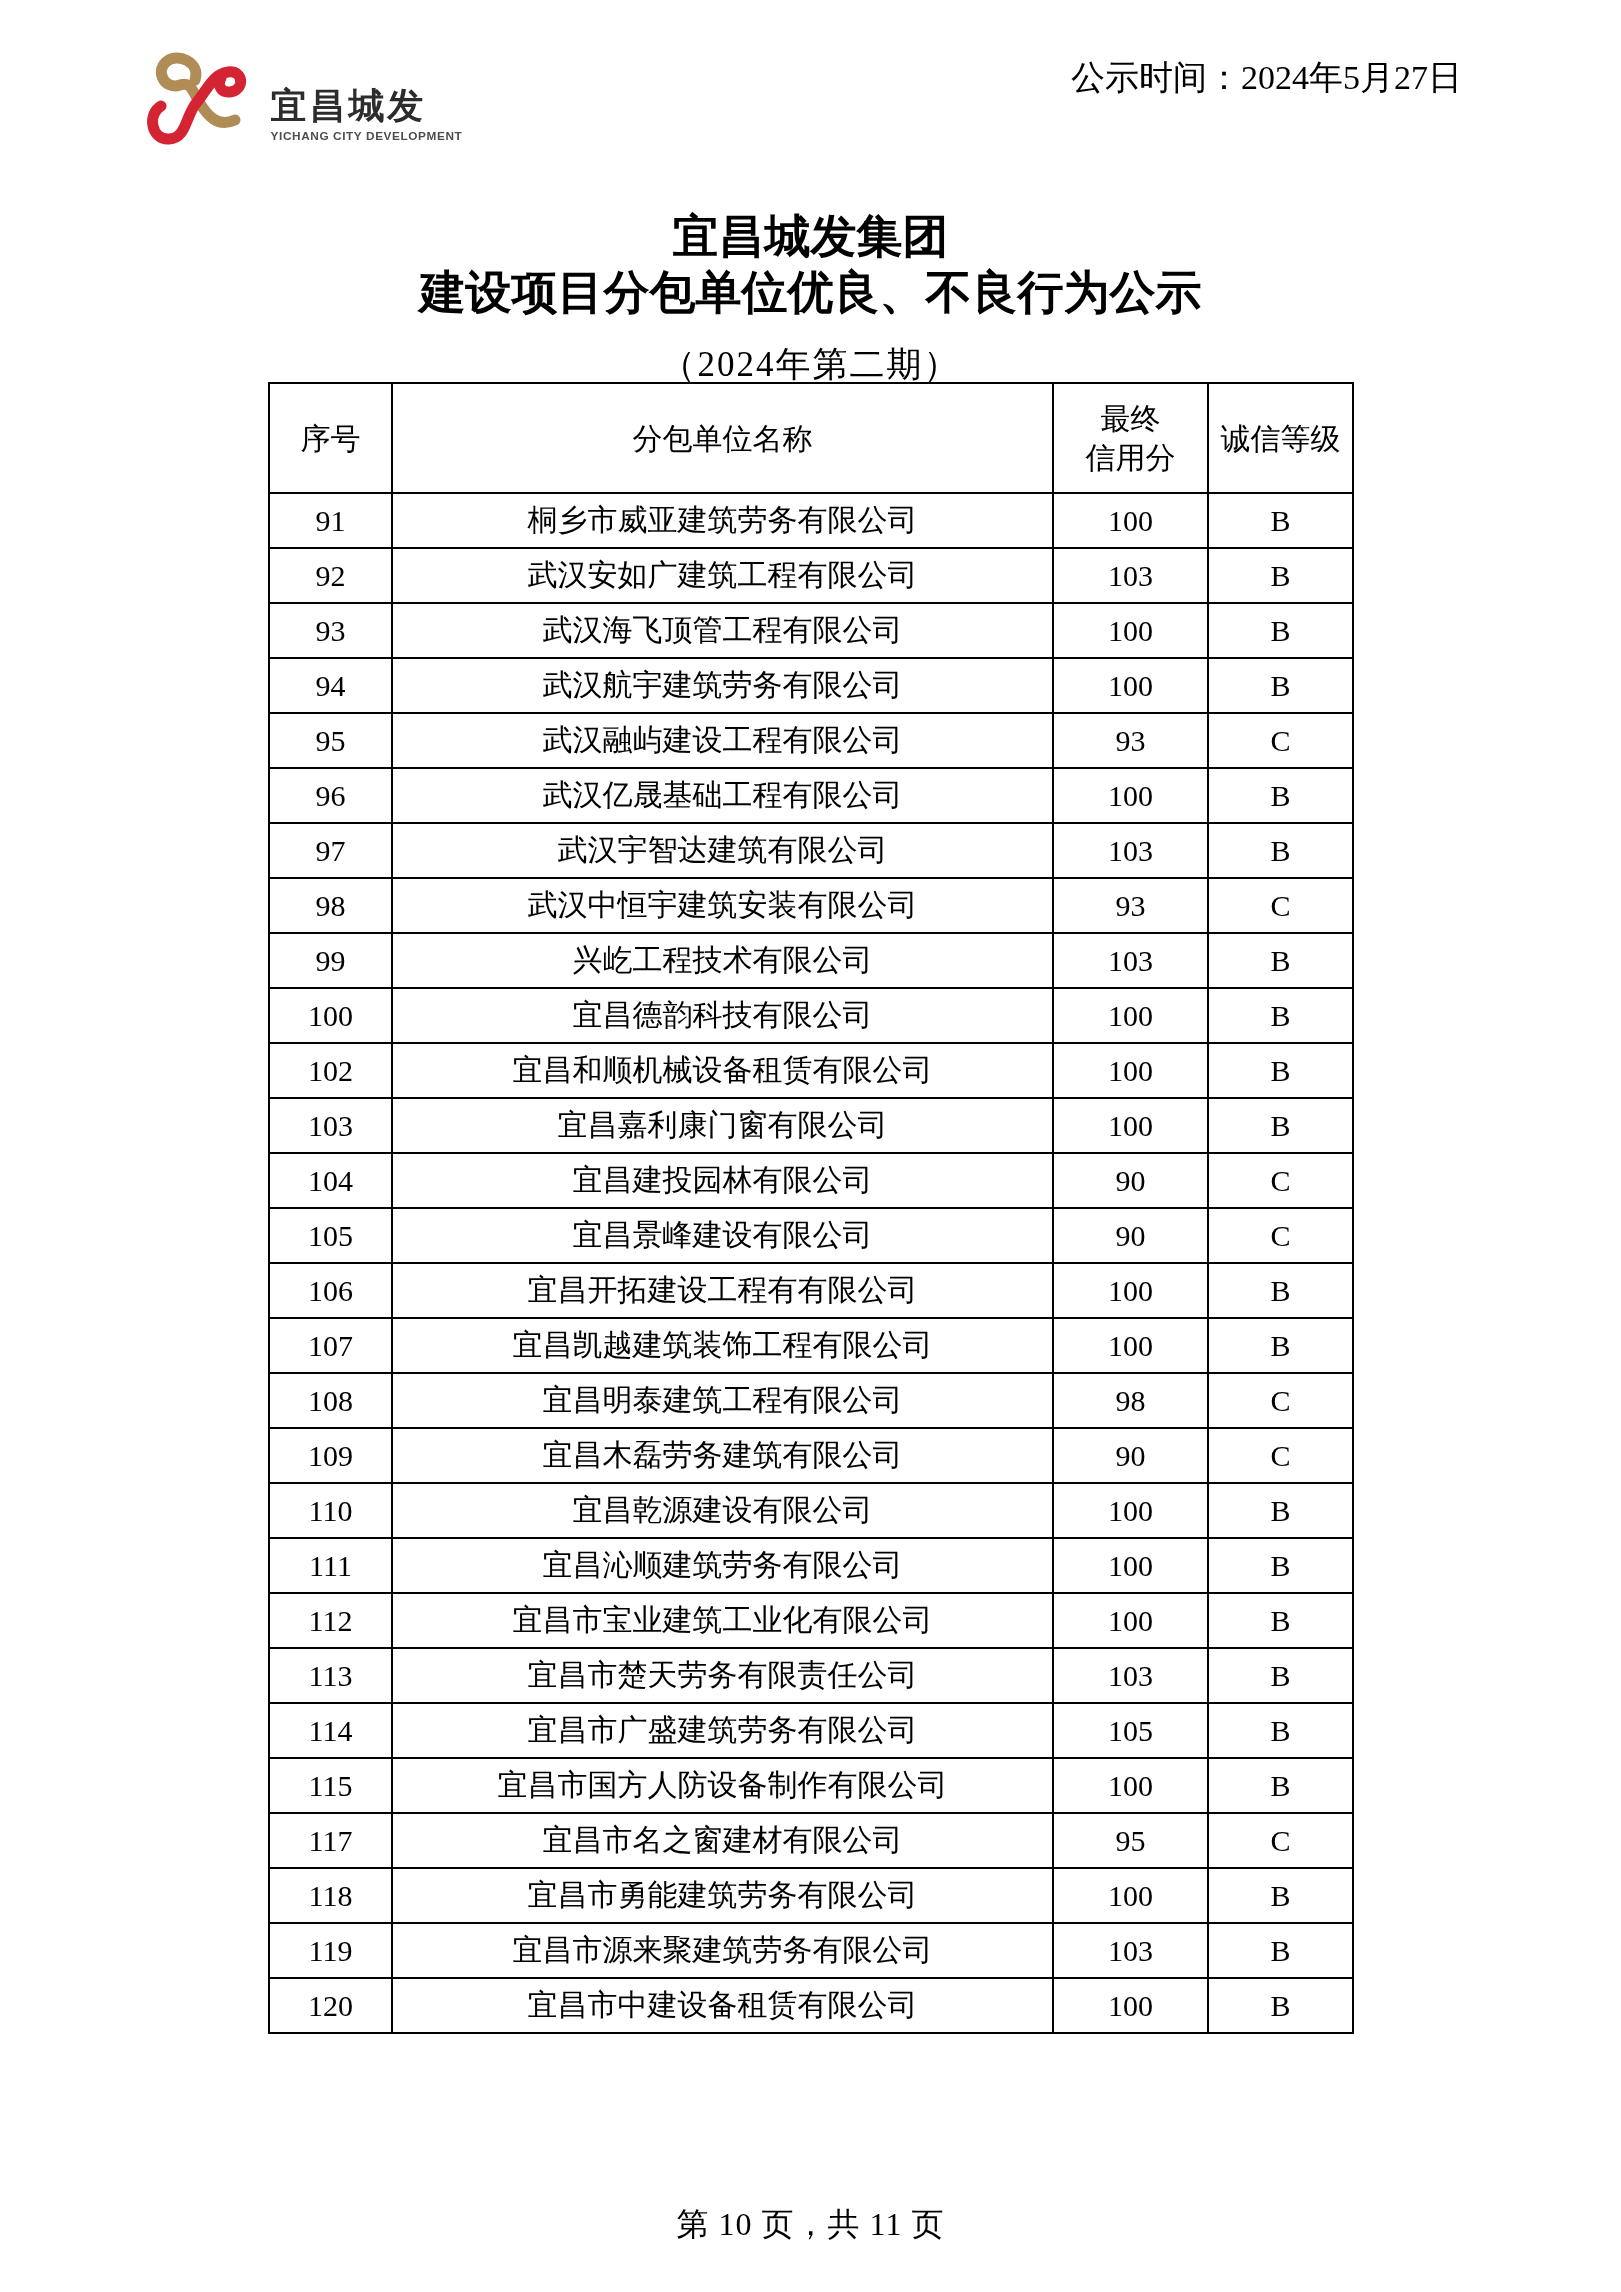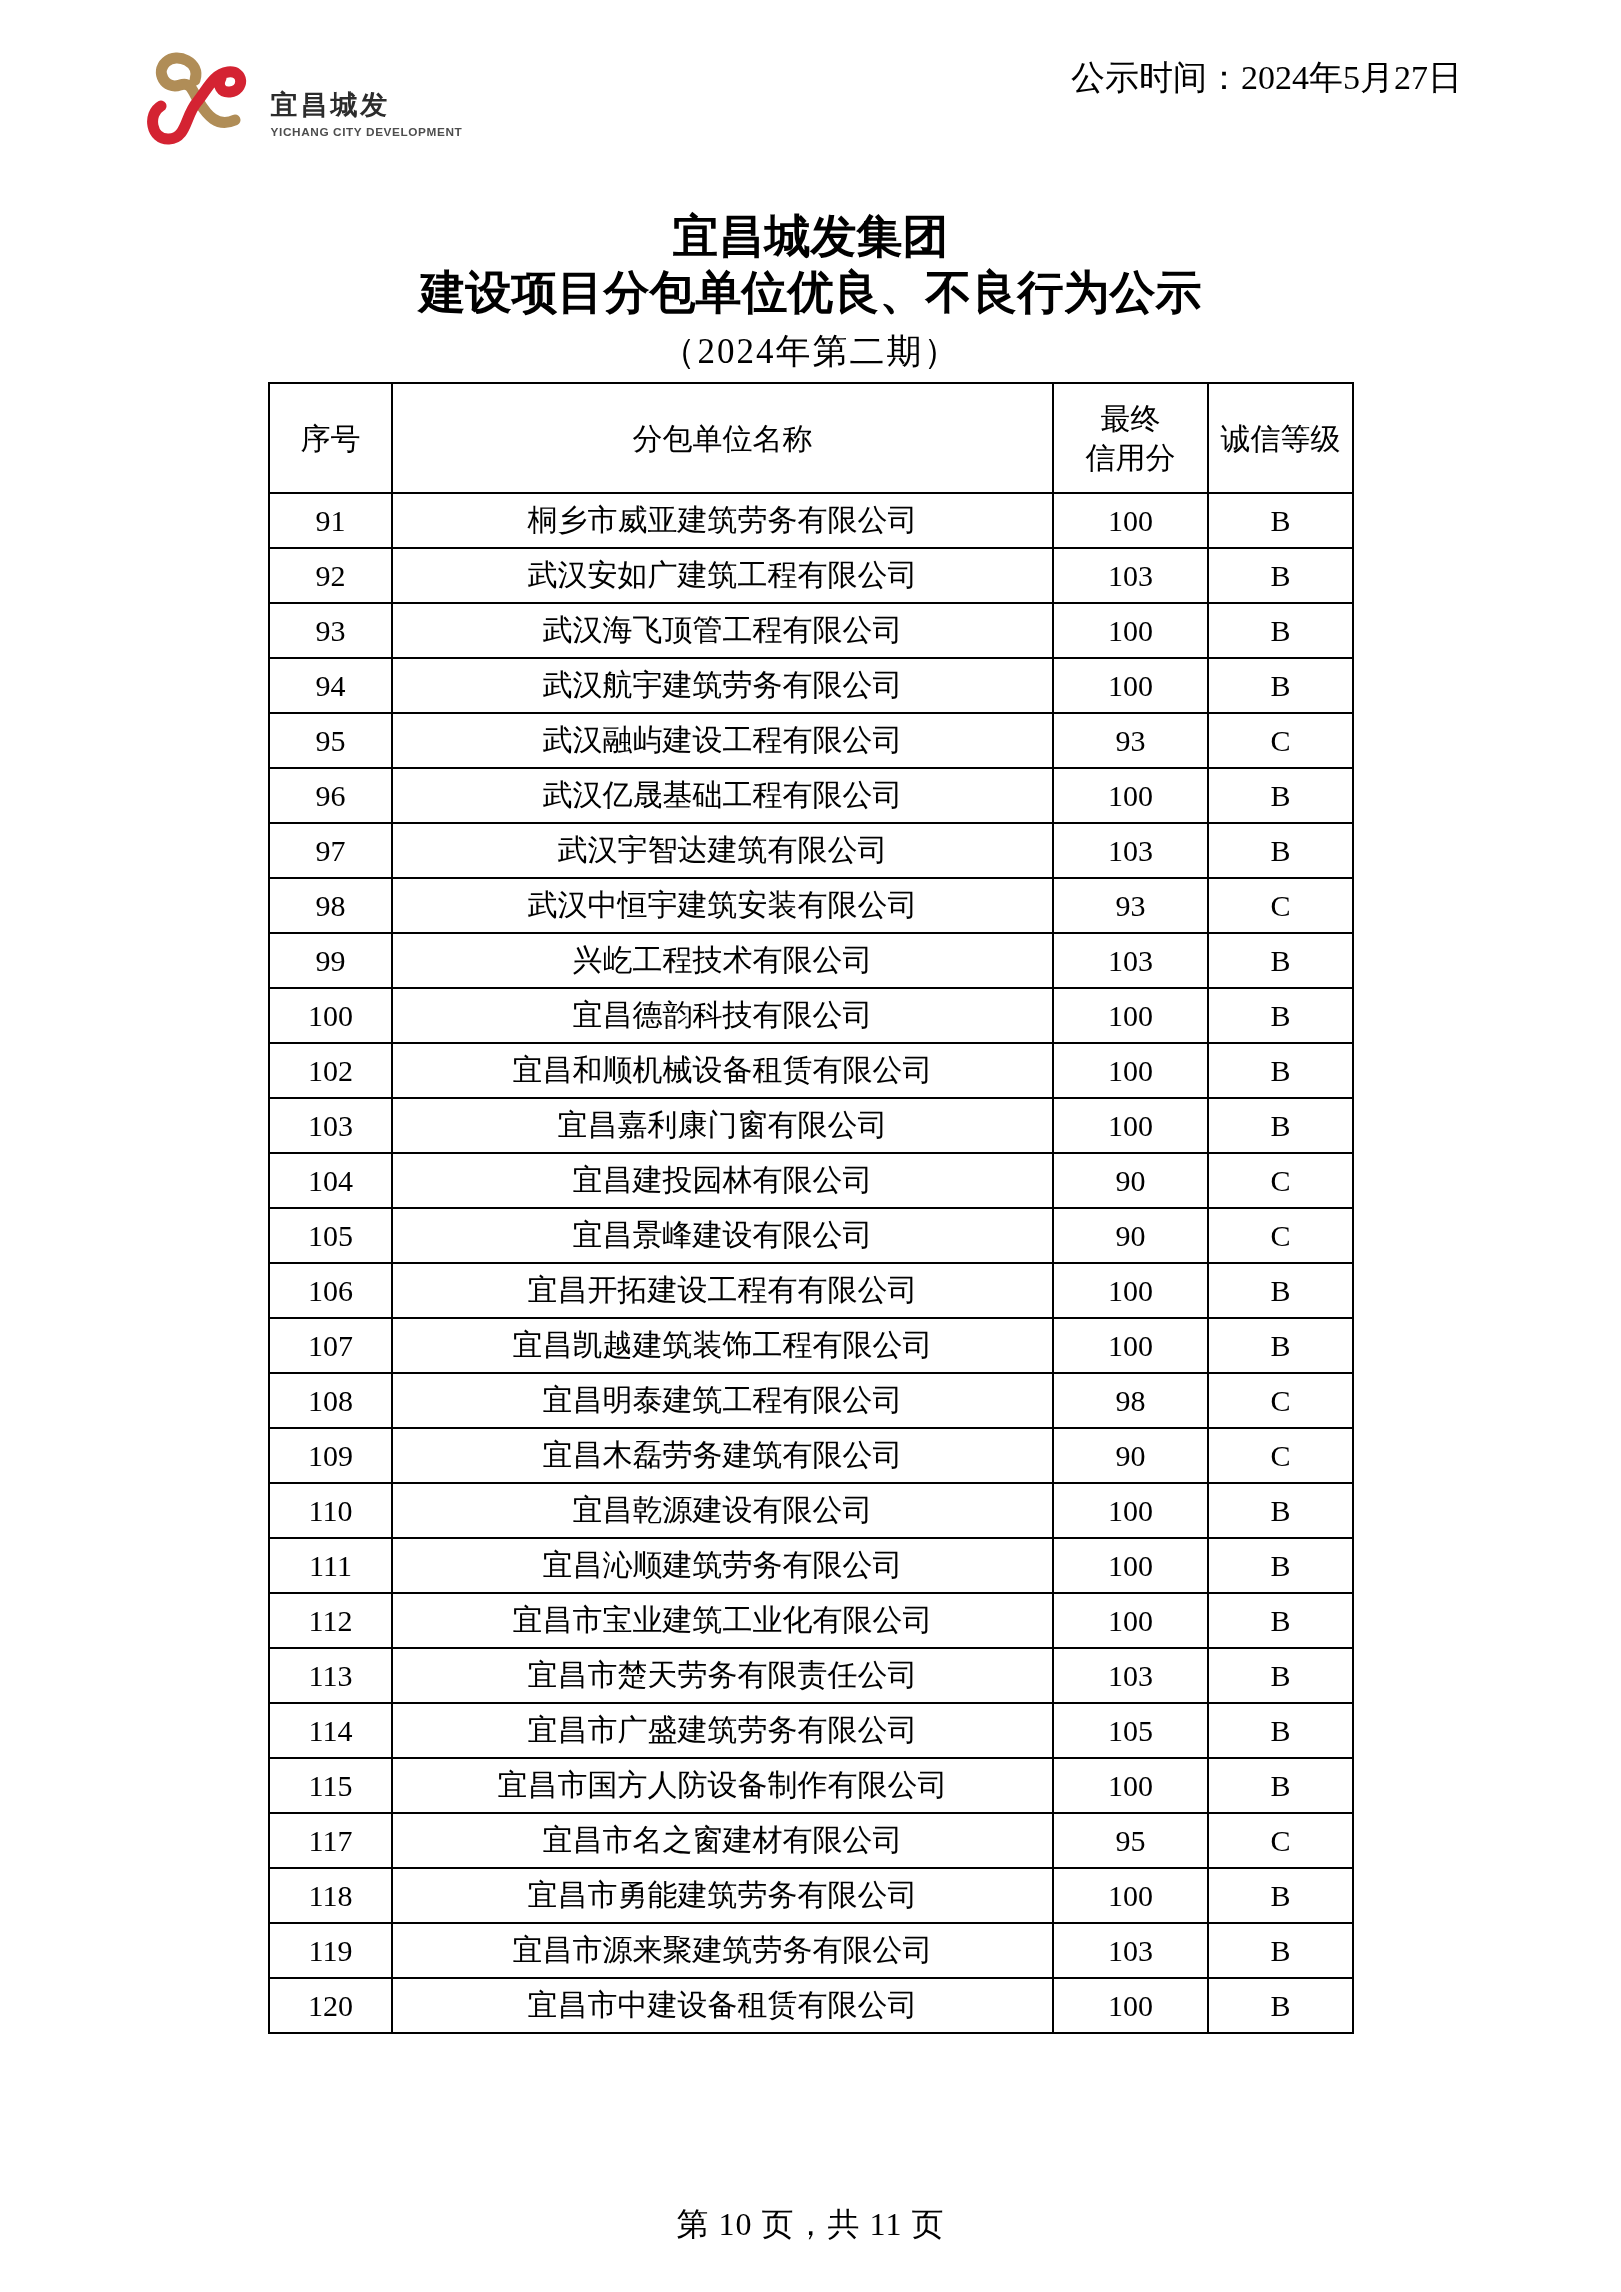--- a/index.html
+++ b/index.html
@@ -24,21 +24,21 @@
     left: 147px;
     top: 51px;
     display: flex;
     align-items: center;
   }
   .logo-mark { width: 104px; height: 102px; display: block; }
   .logo-text { margin-left: 19.6px; margin-top: 25.5px; }
   .logo-cn {
     font-family: "Liberation Sans", "DejaVu Sans", sans-serif;
     font-weight: 700;
-    font-size: 27px;
+    font-size: 36px;
     letter-spacing: 2.9px;
     color: #2c2c2c;
     line-height: 1.1;
     white-space: nowrap;
   }
   .logo-en {
     font-family: "Liberation Sans", "DejaVu Sans", sans-serif;
     font-weight: 700;
     font-size: 11.8px;
     letter-spacing: 0.6px;
@@ -66,21 +66,21 @@
     font-family: "Liberation Sans", "DejaVu Sans", sans-serif;
     font-weight: 700;
     font-size: 46px;
     line-height: 56px;
     white-space: nowrap;
   }
   .title-sub {
     font-family: "Liberation Serif", "DejaVu Serif", serif;
     font-weight: 400;
     font-size: 35px;
-    margin-top: 8px;
+    margin-top: 21px;
     letter-spacing: 2px;
     white-space: nowrap;
   }
 
   
   table.notice-table {
     position: absolute;
     left: 268px;
     top: 382px;
     width: 1083px;

